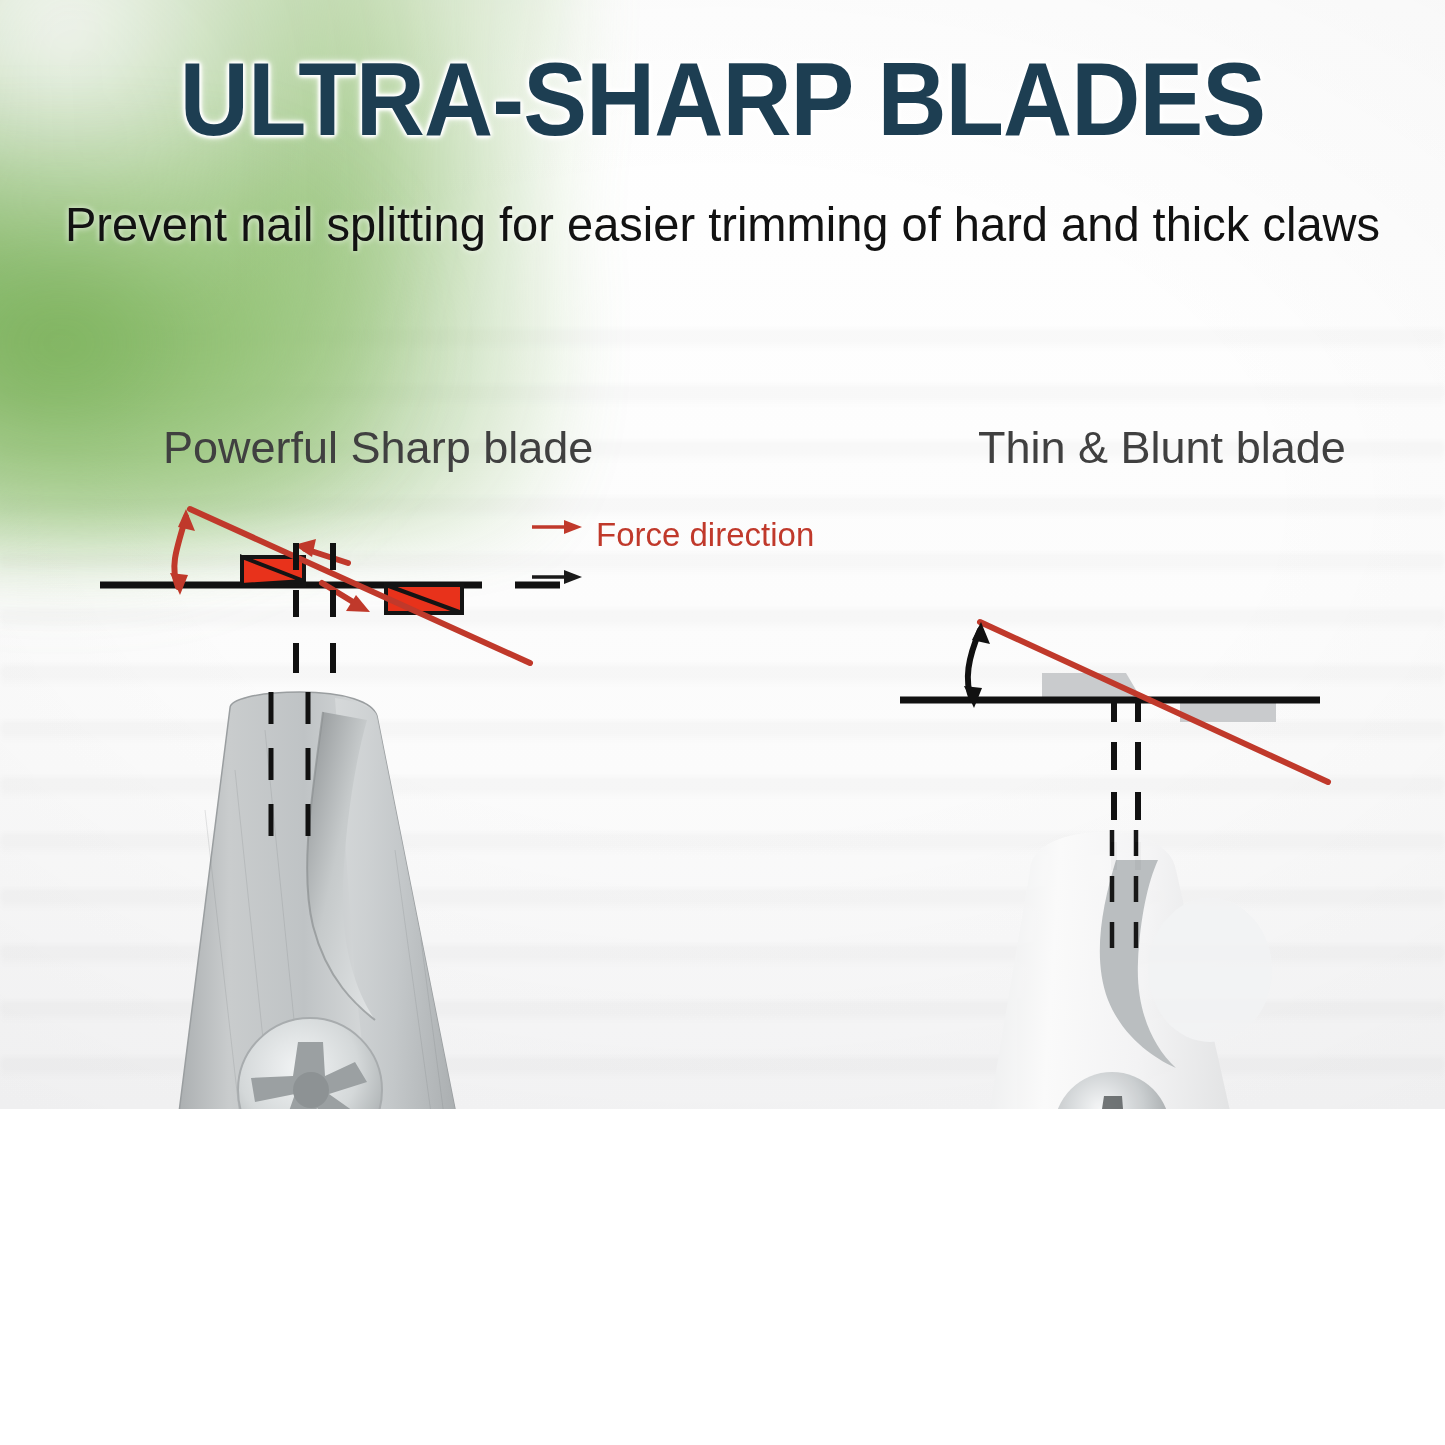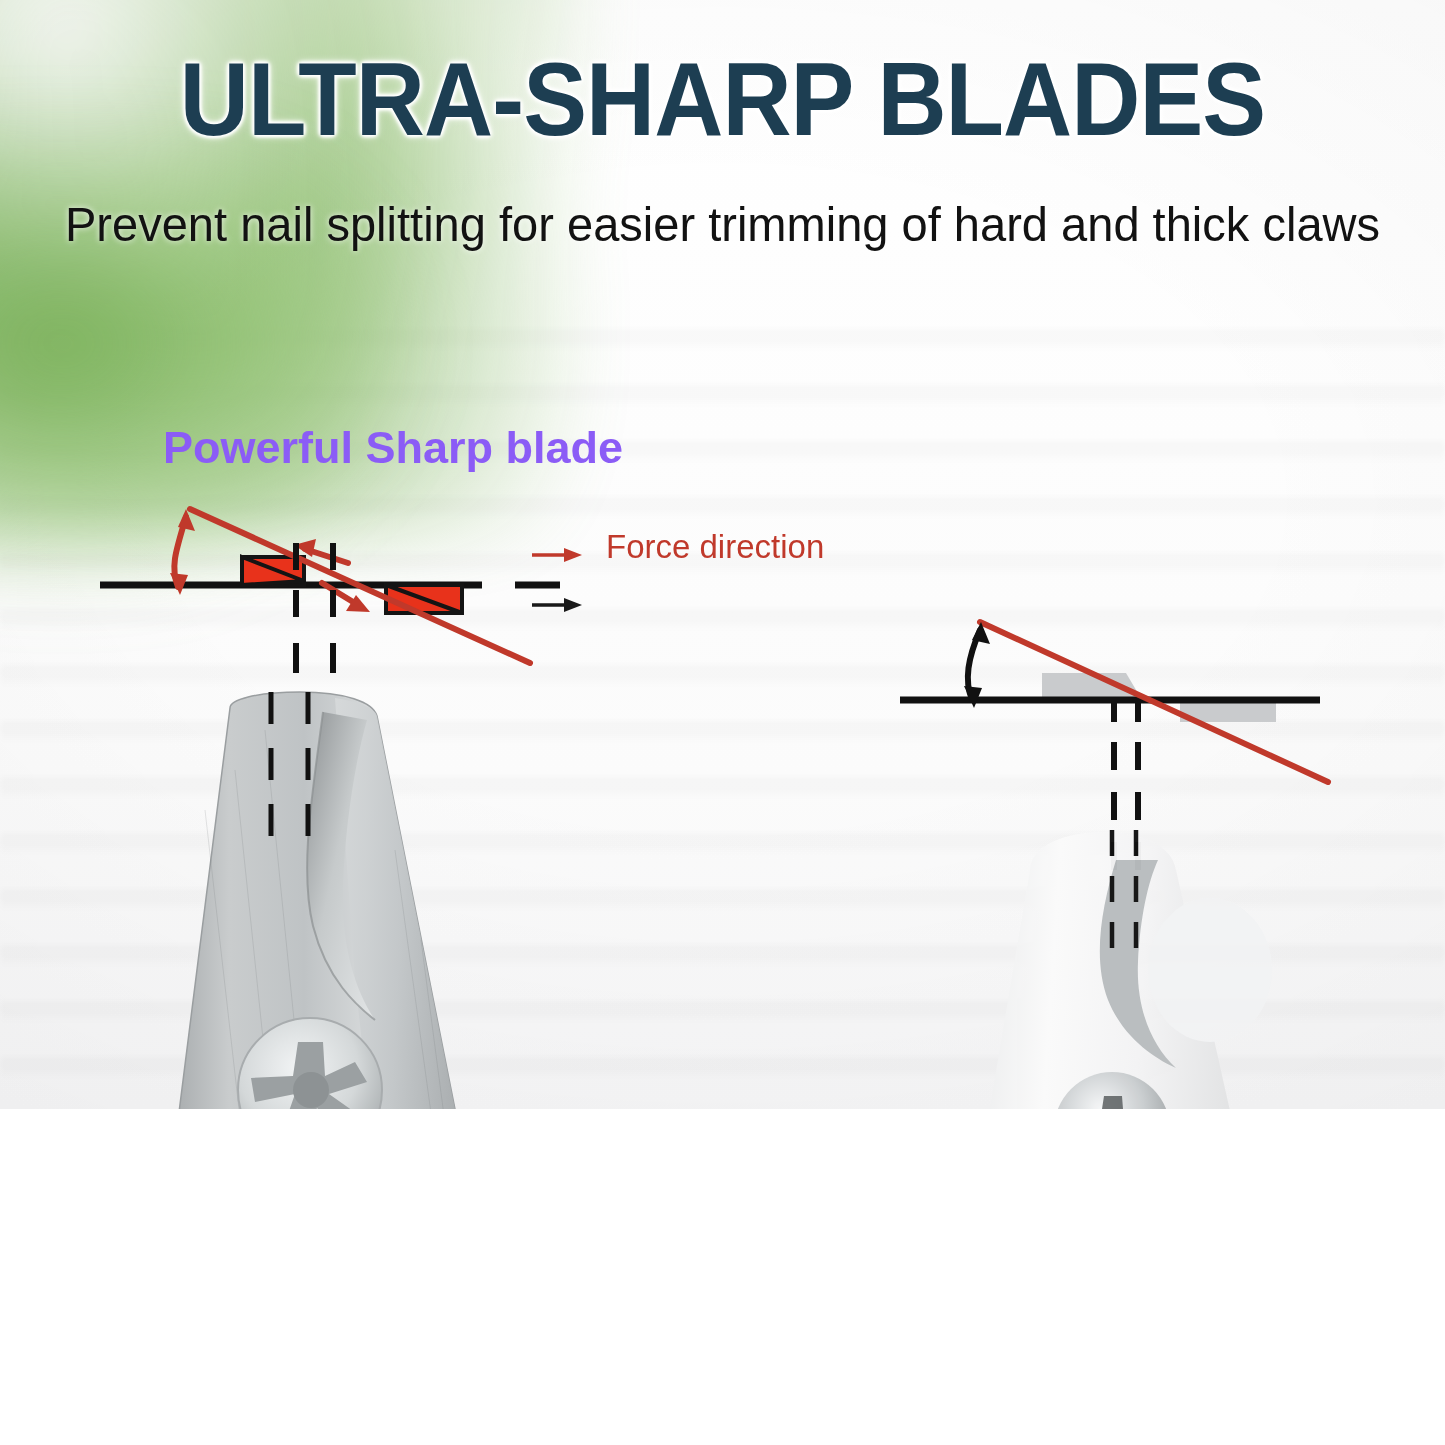--- a/index.html
+++ b/index.html
@@ -91,45 +91,44 @@
     color: #121212;
     transform: scaleX(0.96);
     white-space: nowrap;
     text-shadow: 0 0 7px rgba(255,255,255,.85);
   }
 
   
   .sec-title {
     position: absolute;
     font-family: "Liberation Sans", sans-serif;
-    font-weight: 700;
+    font-weight: 400;
     font-size: 45px;
-    color: #8b5cf6;
+    color: #404040;
     white-space: nowrap;
   }
   .sec-title.left  { left: 163px; top: 422px; }
   .sec-title.right { left: 978px; top: 422px; }
 
   
   .diagram { position: absolute; }
   .diagram.left  { left: 90px;  top: 495px;  width: 500px; height: 330px; }
   .diagram.right { left: 880px; top: 600px;  width: 480px; height: 320px; }
 
   
   .legend {
     position: absolute;
     left: 530px; top: 516px;
     width: 330px;
   }
   .legend-row {
     display: flex;
-    align-items: flex-end;
+    align-items: flex-start;
     height: 50px;
     white-space: nowrap;
-    gap: 10px;
   }
   .legend-arrow { width: 54px; height: 22px; flex: 0 0 54px; margin-right: 12px; }
   .legend-label {
     font-family: "Liberation Sans", sans-serif;
     font-size: 33px;
     color: #1a1a1a;
   }
   .legend-label.force { color: #c0392b; }
 
   
@@ -154,20 +153,21 @@
   <div class="bg-green"></div>
   <div class="bg-green2"></div>
   <div class="bg-vignette"></div>
 
   <div class="headline">ULTRA-SHARP BLADES</div>
 
   <div class="subhead">Prevent nail splitting for easier trimming of hard and thick claws</div>
 
   <div class="sec-title left">Powerful Sharp blade</div>
 
+  <div class="sec-title right">Thin &amp; Blunt blade</div>
 
   <svg class="diagram left" viewBox="0 0 500 330">
 
     <line x1="10" y1="90" x2="392" y2="90" stroke="#111" stroke-width="7"></line>
     <line x1="425" y1="90" x2="470" y2="90" stroke="#111" stroke-width="7"></line>
 
     <path d="M 152 62 L 214 62 L 214 90 L 152 90 Z" fill="#e8321b" stroke="#141414" stroke-width="4"></path>
     <path d="M 152 62 L 214 86 L 152 90 Z" fill="#e8321b" stroke="#141414" stroke-width="4"></path>
 
     <path d="M 296 90 L 372 90 L 372 118 L 296 118 Z" fill="#e8321b" stroke="#141414" stroke-width="4"></path>

